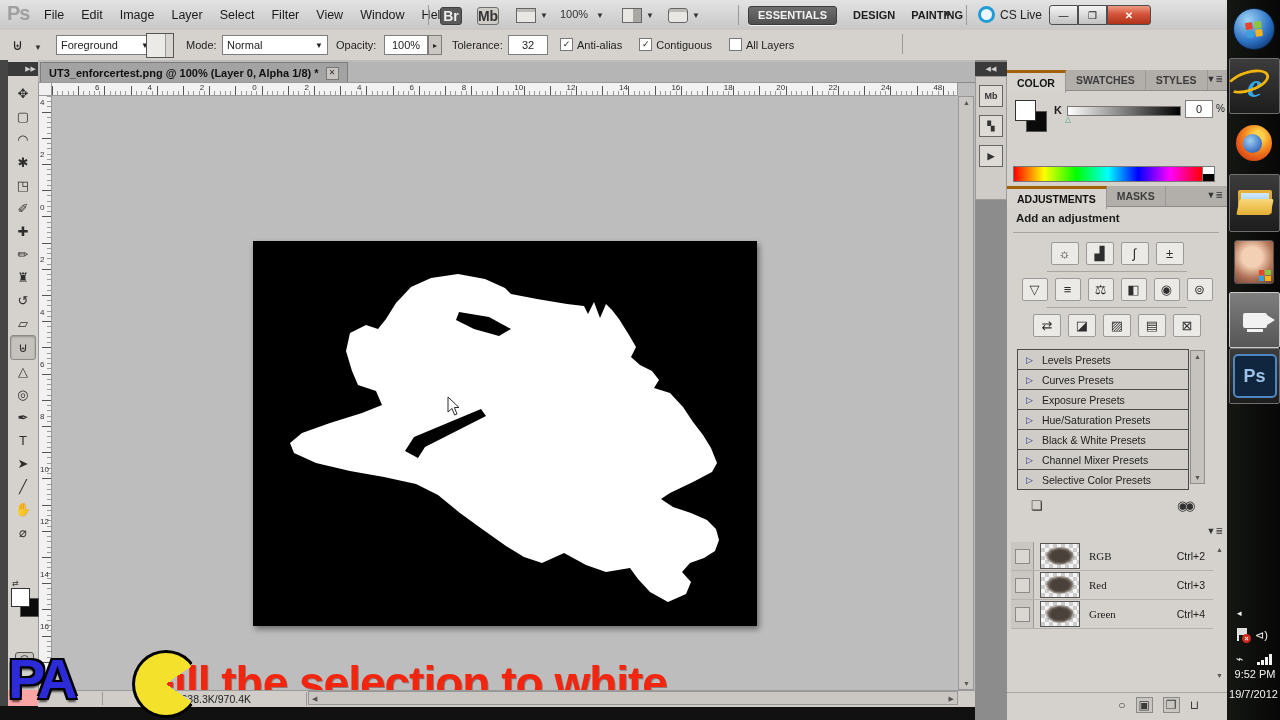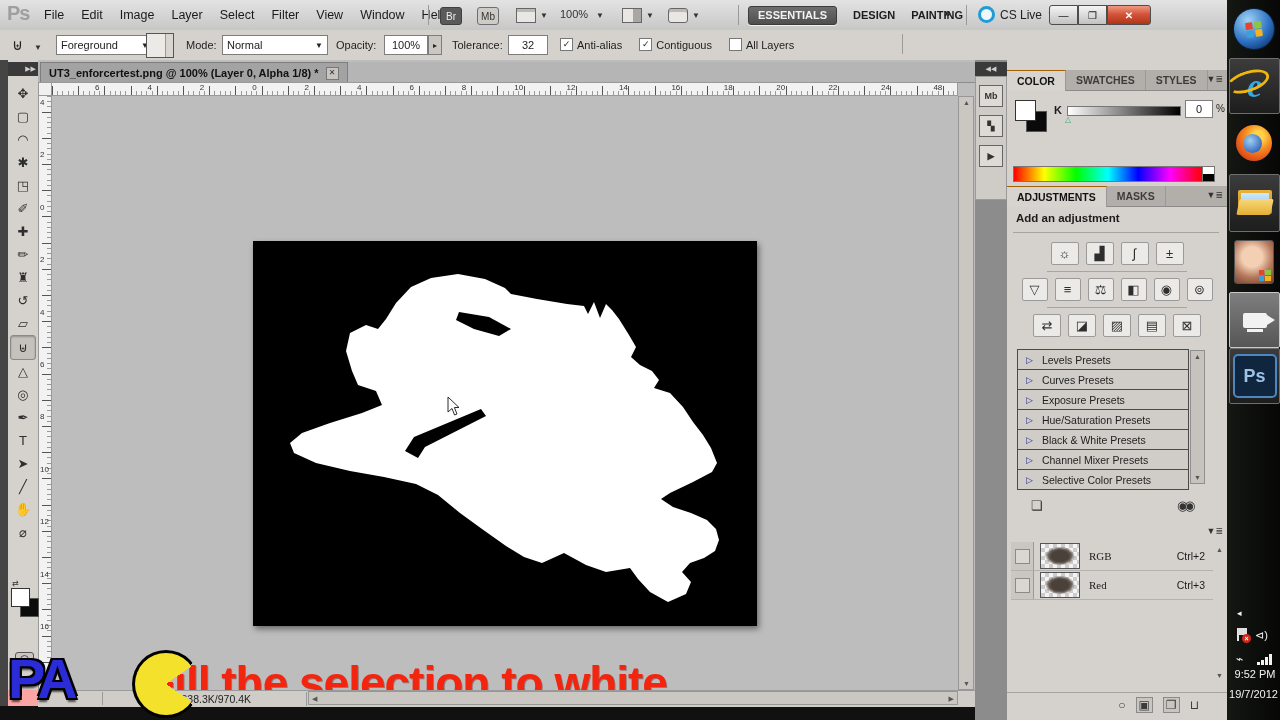--- a/index.html
+++ b/index.html
@@ -8,21 +8,21 @@
   .abs{position:absolute;}
 
   
   #menubar{left:0;top:0;width:1227px;height:30px;background:linear-gradient(#e3e3e3,#c7c7c7);
     border-bottom:1px solid #9a9a9a;color:#1a1a1a;font-size:12.5px;}
   #ps-logo{left:7px;top:2px;font-size:20px;font-weight:bold;color:#9f9f9f;letter-spacing:-1px;}
   #menus{left:44px;top:0;height:30px;display:flex;align-items:center;gap:17px;}
   .menu-item{cursor:default;}
   .vsep{width:1px;height:20px;background:#9a9a9a;top:5px;}
   .mb-btn{top:7px;height:16px;display:flex;align-items:center;justify-content:center;
-    font-size:10px;font-weight:normal;border-radius:3px;}
+    font-size:14px;font-weight:bold;border-radius:3px;}
   #br-btn{left:440px;width:20px;background:#5a5a5a;color:#eee;border:1px solid #3f3f3f;}
   #mb-btn{left:477px;width:20px;background:#cfccc7;color:#333;border:1px solid #6e6e6e;}
   .tiny-caret{font-size:8px;color:#333;top:11px;}
   .chrome-ic{top:8px;color:#444;font-size:12px;}
   .icbox{width:18px;height:13px;border:1px solid #666;background:#e9e7e3;
     box-shadow:inset 0 3px 0 #bcbab6;}
   #zoom-level{left:560px;top:8px;font-size:11px;color:#333;}
   .ws-btn{top:6px;height:17px;display:flex;align-items:center;font-weight:bold;font-size:11px;color:#1c1c1c;}
   .ws-btn.selected{background:linear-gradient(#6e6e6e,#4f4f4f);color:#f2f2f2;border:1px solid #3c3c3c;
     border-radius:3px;padding:0 9px;box-shadow:0 1px 0 #efefef;}
@@ -113,21 +113,21 @@
   #dock-head{left:0;top:2px;width:32px;height:14px;background:#3a3a3a;color:#cfcfcf;font-size:7px;text-align:center;line-height:14px;}
   #dock-top{left:0;top:16px;width:32px;height:124px;background:#cfccc7;border:1px solid #9a9a9a;box-sizing:border-box;}
   .dock-ic{width:22px;height:20px;margin:8px auto 2px auto;border:1px solid #666;background:#dedbd6;
     display:flex;align-items:center;justify-content:center;font-size:9px;font-weight:bold;color:#333;}
 
   
   #panels{left:1007px;top:60px;width:220px;height:660px;background:#d5d2cd;font-size:11px;color:#1c1c1c;}
   .tabrow{position:absolute;left:0;width:220px;height:20px;background:#b2afaa;border-bottom:1px solid #8c8c8c;display:flex;}
   .ptab{height:20px;display:flex;align-items:center;padding:0 10px;font-size:10.5px;font-weight:bold;color:#3c3c3c;
     border-right:1px solid #999;}
-  .ptab.selected{background:#d7d4cf;color:#111;border-top:1px solid #a16207;}
+  .ptab.selected{background:#d7d4cf;color:#111;border-top:3px solid #a16207;}
   .pmenu{position:absolute;right:4px;top:4px;font-size:9px;color:#333;}
 
   
   #color-content{left:0;top:30px;width:220px;height:96px;}
   #cp-fg{left:8px;top:10px;width:19px;height:19px;background:#fff;border:1px solid #333;z-index:2;}
   #cp-bg{left:19px;top:21px;width:19px;height:19px;background:#0a0a0a;border:1px solid #555;}
   #k-label{left:47px;top:14px;font-weight:bold;font-size:11px;}
   #k-track{left:60px;top:16px;width:112px;height:8px;background:linear-gradient(90deg,#fff,#000);border:1px solid #777;}
   #k-marker{left:58px;top:25px;font-size:8px;color:#4a7;}
   #k-value{left:178px;top:10px;width:26px;height:16px;background:#fff;border:1px solid #7d7d7d;text-align:center;line-height:16px;font-size:11px;}
@@ -647,20 +647,31 @@
         <span class="eye-cell">
           <span class="eye-box"></span>
         </span>
         <span class="thumb">
           <span class="thumb-photo"></span>
 
         </span>
         <span class="ch-name">Red</span>
         <span class="ch-short">Ctrl+3</span>
       </div>
+        <div class="channel-row t-photo" style="--i: 2;">
+        <span class="eye-cell">
+          <span class="eye-box"></span>
+        </span>
+        <span class="thumb">
+          <span class="thumb-photo"></span>
+
+        </span>
+        <span class="ch-name">Green</span>
+        <span class="ch-short">Ctrl+4</span>
+      </div>
       </div>
     <span id="ch-scroll-up" class="abs">▲</span>
     <span id="ch-scroll-dn" class="abs">▼</span>
     <div id="ch-footer" class="abs">
       <span class="chf-ic">○</span>
       <span class="chf-ic boxed">▣</span>
       <span class="chf-ic boxed">❐</span>
       <span class="chf-ic">⊔</span>
     </div>
   </div>

